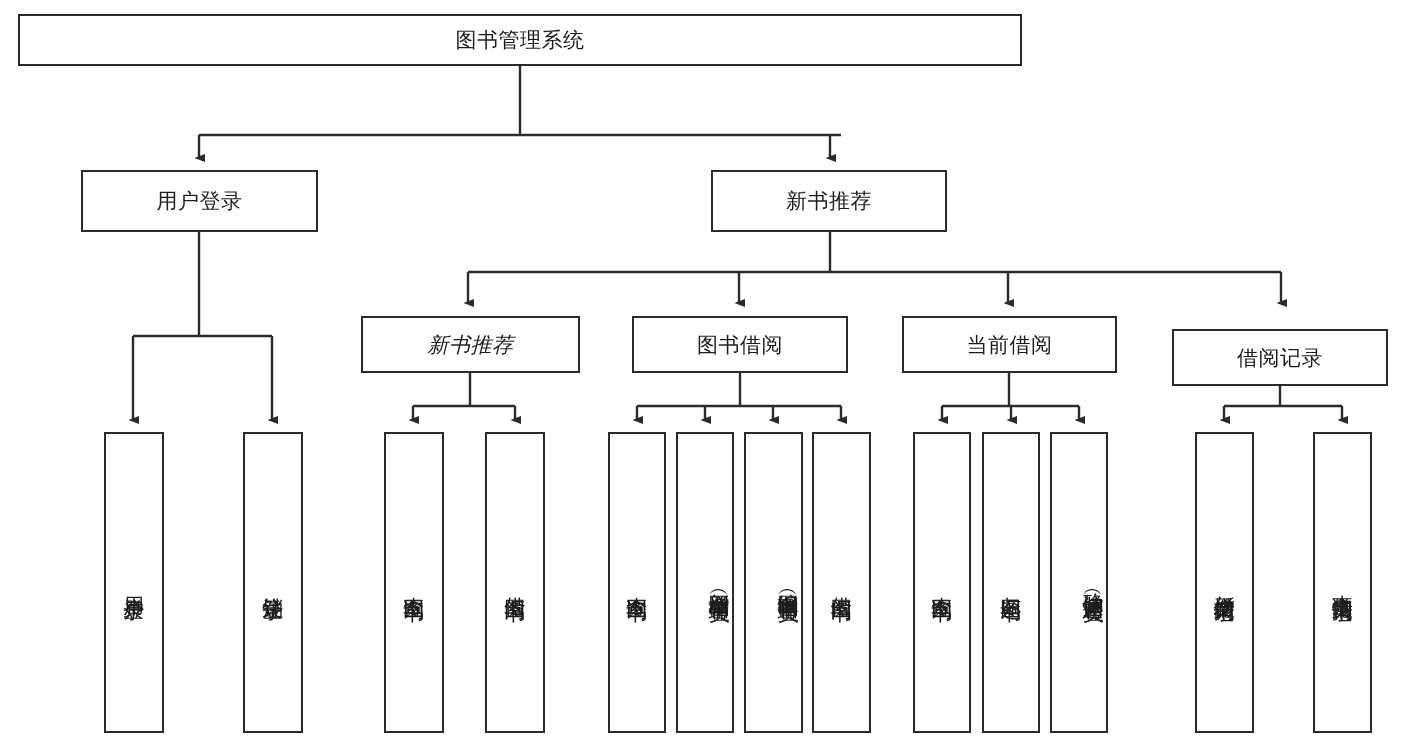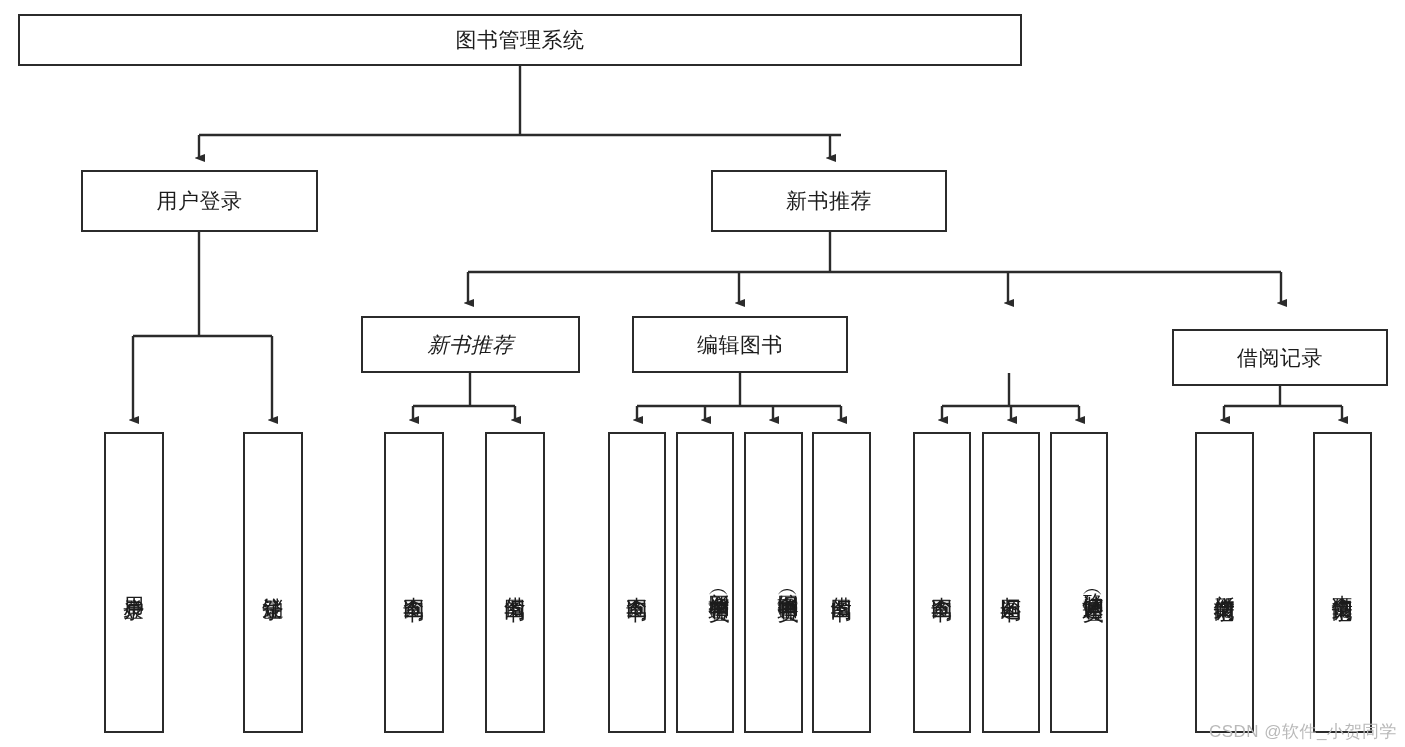--- a/index.html
+++ b/index.html
@@ -131,21 +131,24 @@
     <span>用户登录</span>
   </div>
   <div class="node h" style="left:711px; top:170px; width:236px; height:62px;">
     <span>新书推荐</span>
   </div>
 
   <div class="node h" style="left:361px; top:316px; width:219px; height:57px;font-style:italic;">
     <span>新书推荐</span>
   </div>
   <div class="node h" style="left:632px; top:316px; width:216px; height:57px;">
-    <span>编辑图书</span>
+    <span>图书借阅</span>
+  </div>
+  <div class="node h" style="left:902px; top:316px; width:215px; height:57px;">
+    <span>当前借阅</span>
   </div>
   <div class="node h" style="left:1172px; top:329px; width:216px; height:57px;">
     <span>借阅记录</span>
   </div>
 
   <div class="node v" style="left:104px; top:432px; width:60px; height:301px;">
     <span class="vtxt">用户登录</span>
   </div>
   <div class="node v" style="left:243px; top:432px; width:60px; height:301px;">
     <span class="vtxt">注销登录</span>
@@ -181,15 +184,14 @@
     <span class="vtxt">确认归还（管理员）</span>
   </div>
 
   <div class="node v" style="left:1195px; top:432px; width:59px; height:301px;">
     <span class="vtxt">新增借阅记录</span>
   </div>
   <div class="node v" style="left:1313px; top:432px; width:59px; height:301px;">
     <span class="vtxt">查询借阅记录</span>
   </div>
 
-  <div class="watermark">CSDN @软件_小贺同学</div>
 
 </div>
 
 </body></html>

